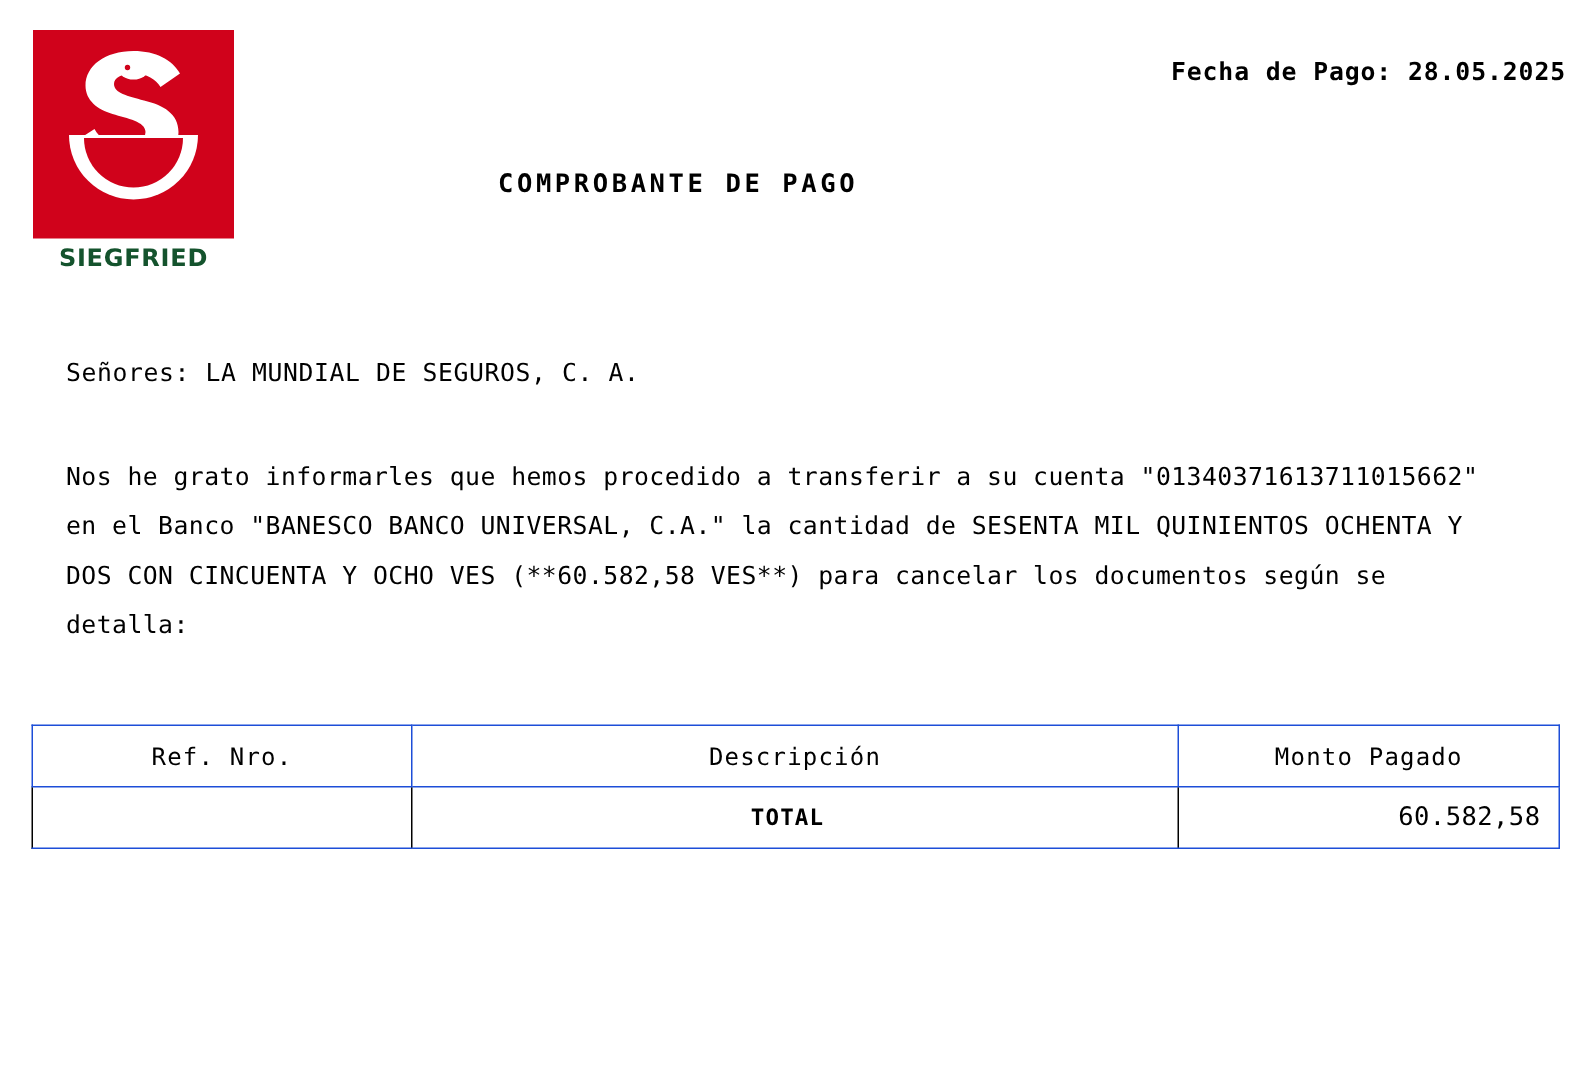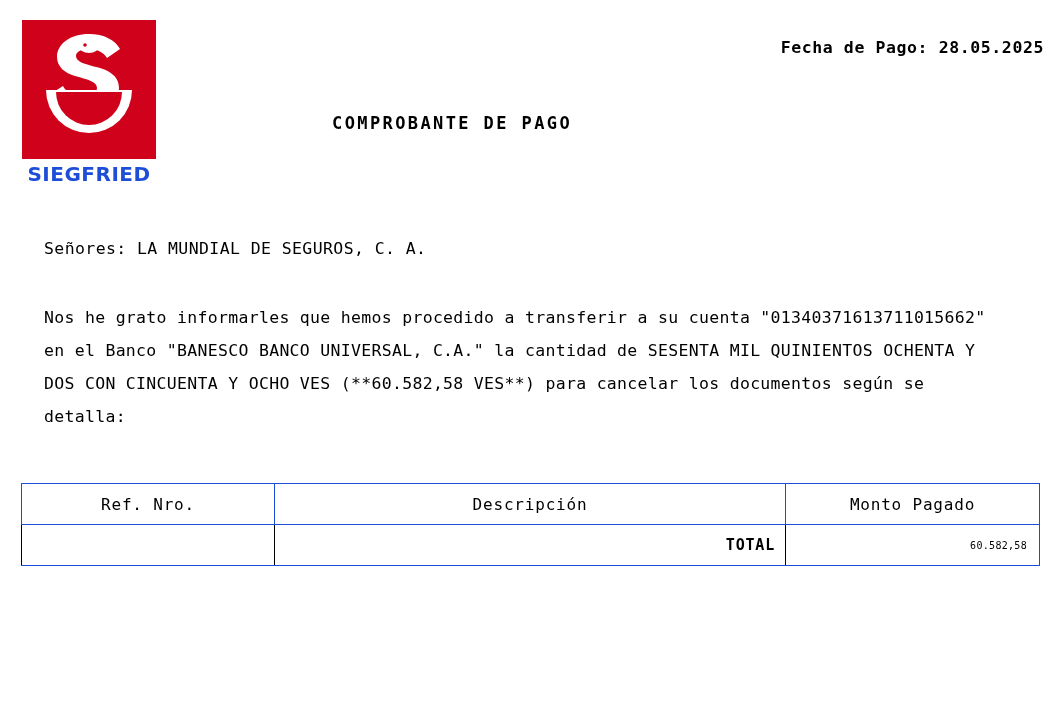--- a/index.html
+++ b/index.html
@@ -46,23 +46,23 @@
     height: 139px;
   }
   .logo-word {
     position: absolute;
     left: 0;
     top: 142px;
     width: 134px;
     text-align: center;
     font-family: "DejaVu Sans", "Liberation Sans", sans-serif;
     font-weight: bold;
-    font-size: 20px;
+    font-size: 16px;
     letter-spacing: 0.5px;
-    color: #1d4ed8;
+    color: #14532d;
   }
 
   
   .pay-date {
     position: absolute;
     right: 18px;
     top: 38px;
     font-size: 16.5px;
     font-weight: bold;
     letter-spacing: 0.6px;
@@ -135,33 +135,33 @@
   }
   td.desc {
     text-align: left;
     padding-left: 10px;
   }
   td.amt {
     text-align: right;
     padding-right: 12px;
   }
   tr.total-row td.total-label {
-    text-align: right;
+    text-align: center;
     padding-right: 10px;
     font-weight: bold;
     font-size: 15px;
     letter-spacing: 0.8px;
     border-left: 1px solid #000;
     border-right: 1px solid #000;
     border-radius: 15px;
   }
   tr.total-row td.total-amt {
     text-align: right;
     padding-right: 12px;
-    font-size: 10px;
+    font-size: 17px;
   }
   tr.total-row td {
     height: 40px;
   }
   .no-right-border { border-right: none; }
   .no-left-border { border-left: none; }
 </style>
 </head>
 <body>
 

